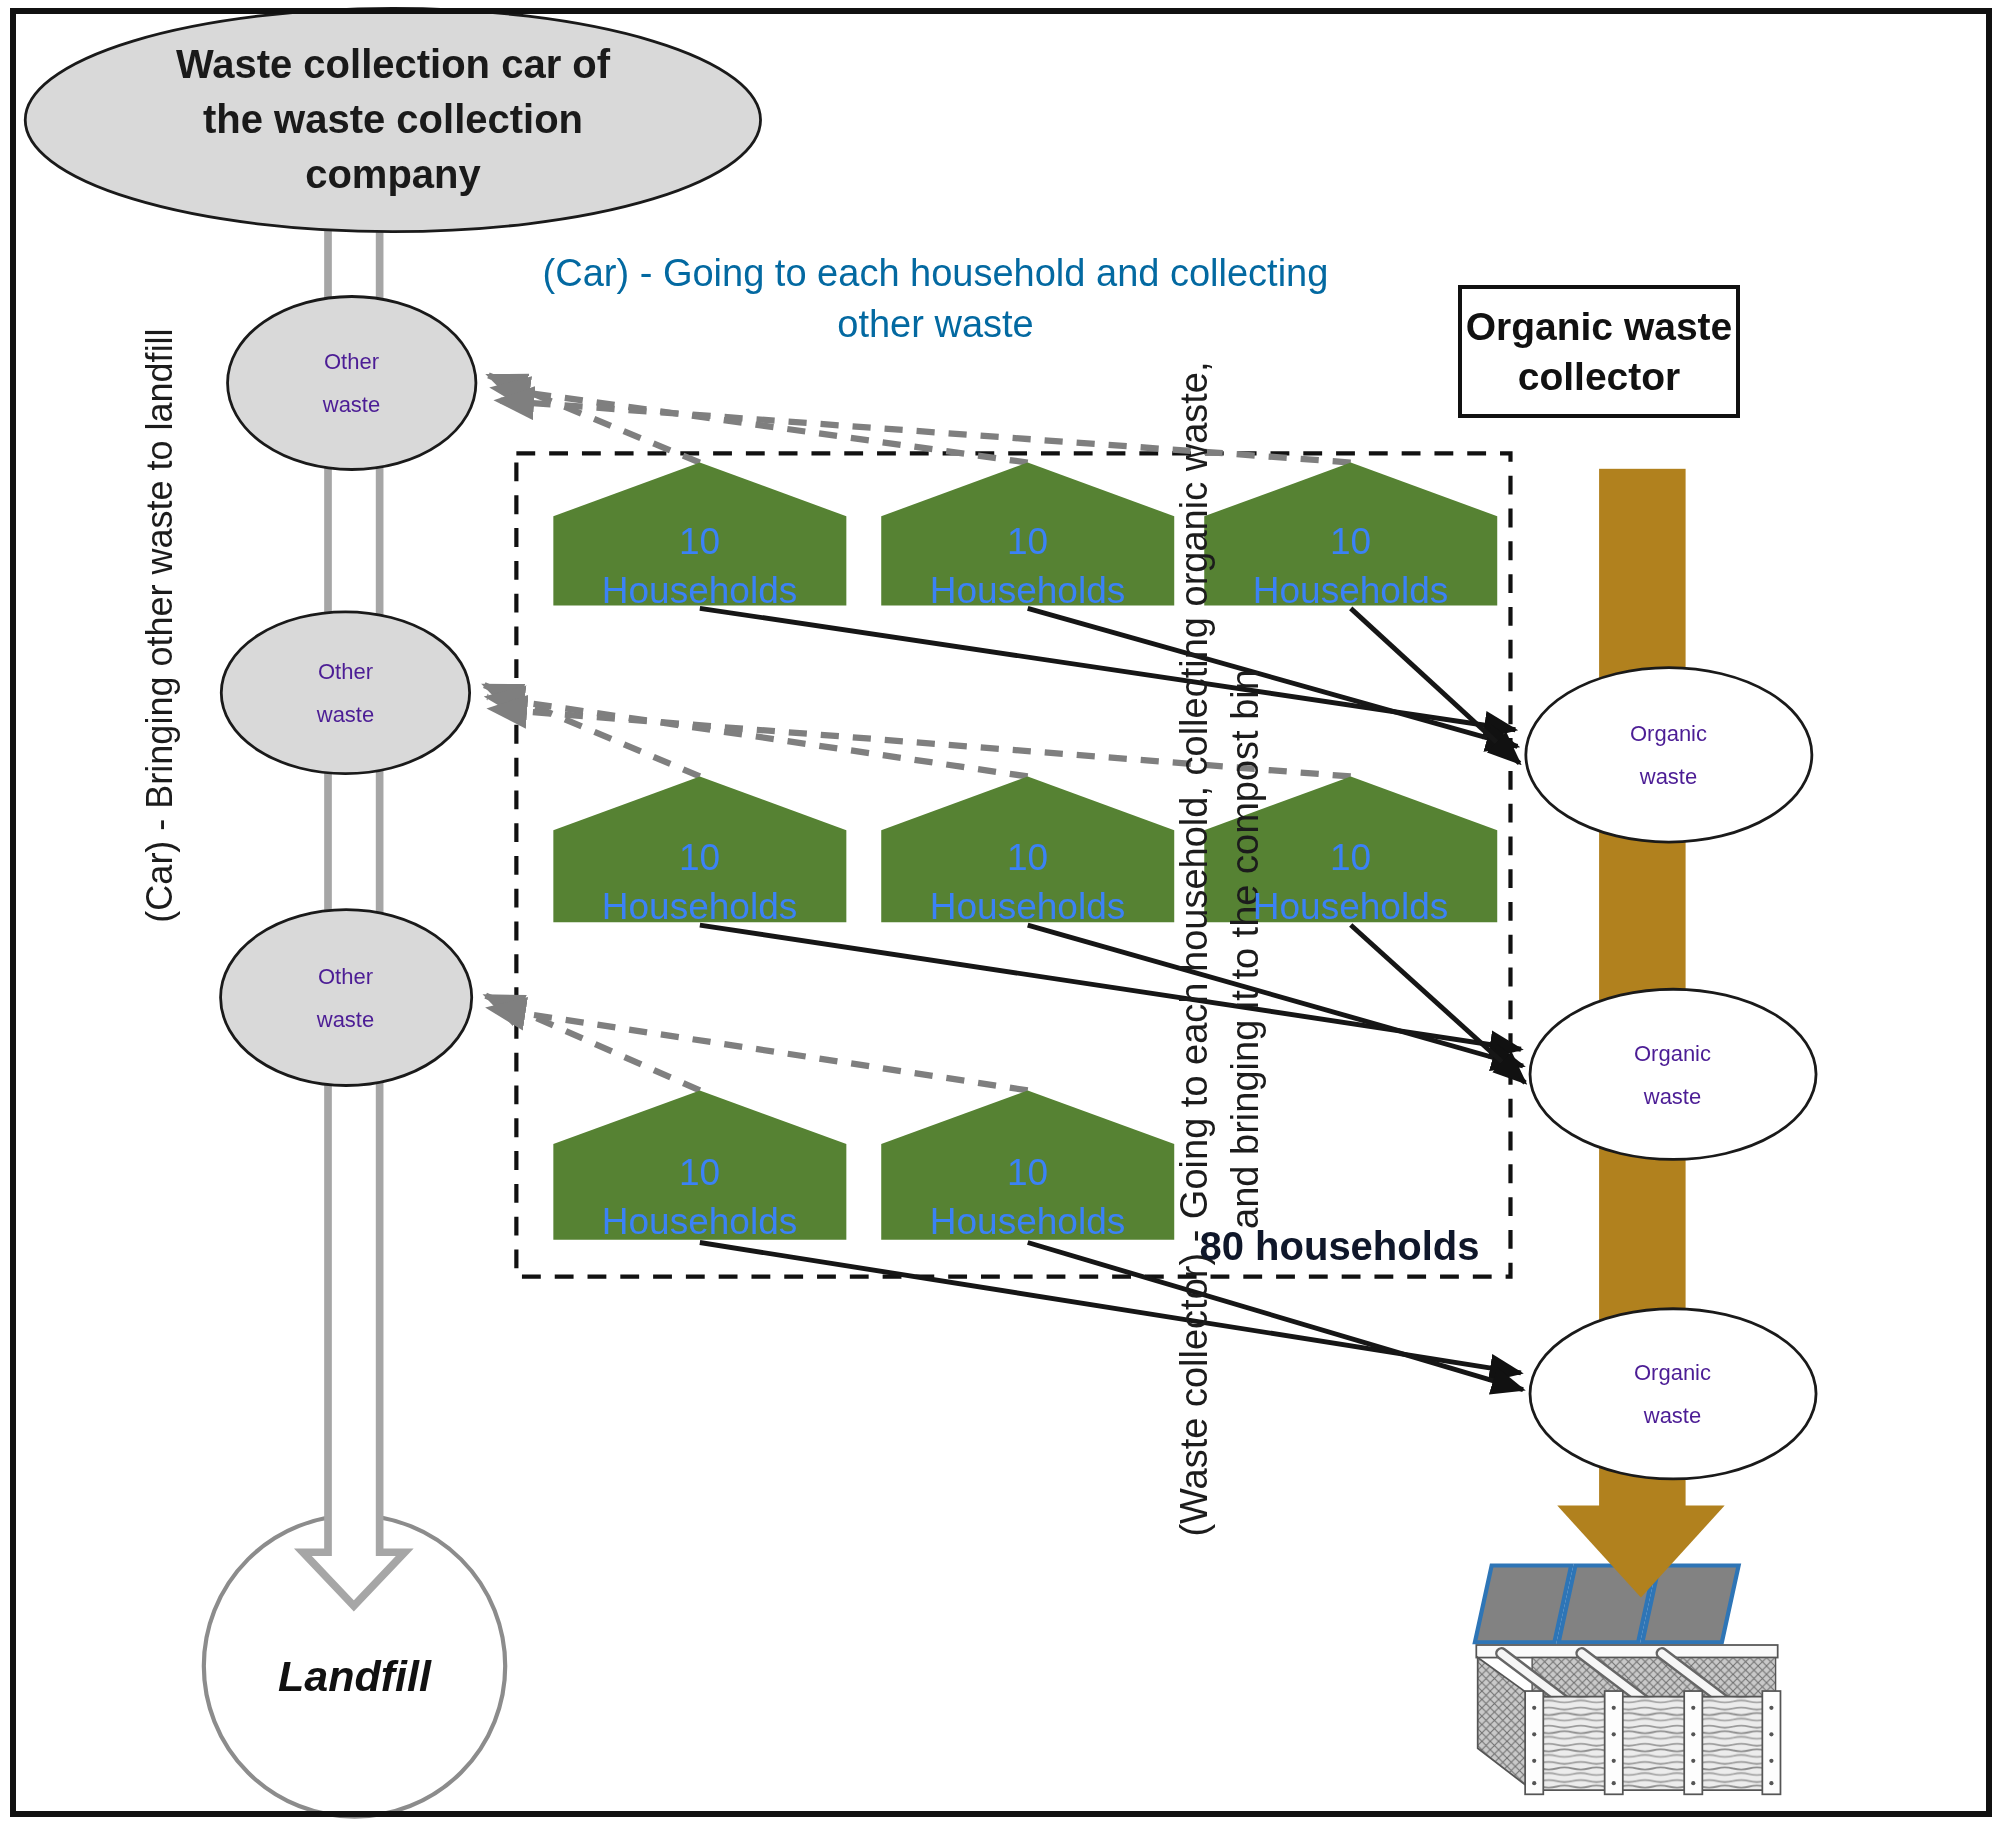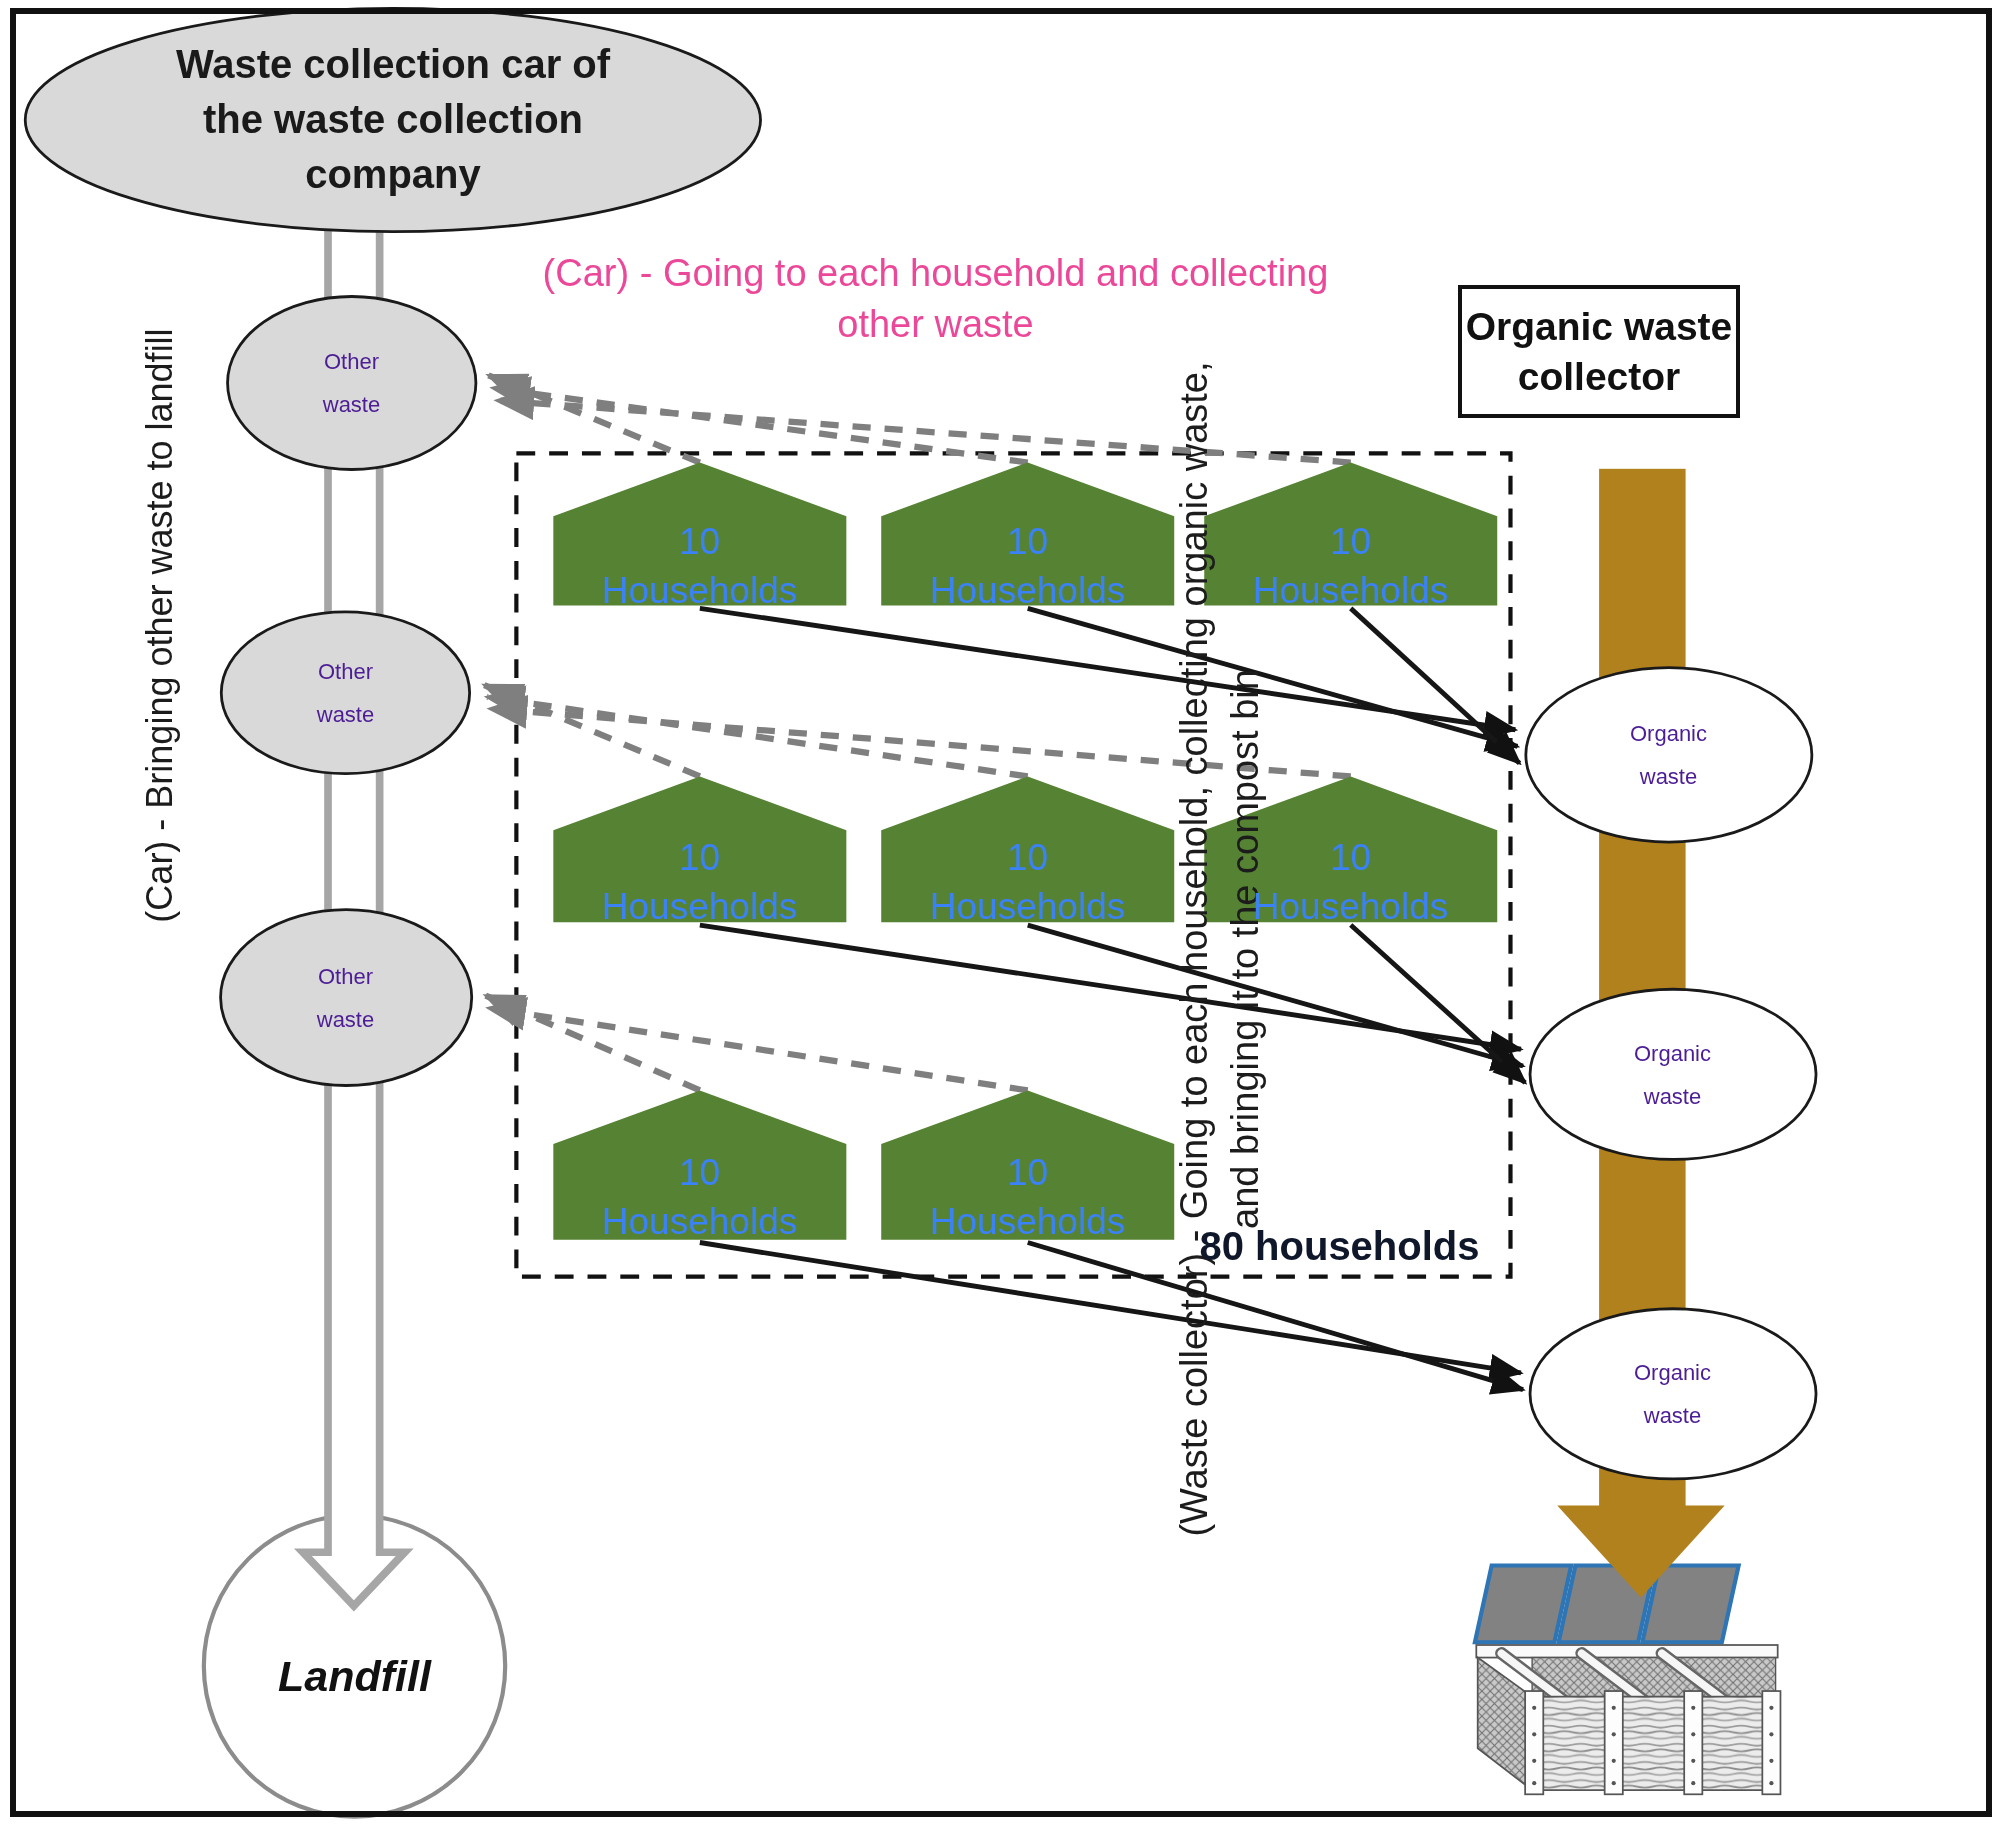--- a/index.html
+++ b/index.html
@@ -9,21 +9,21 @@
   }
   #frame{position:absolute;left:9.8px;top:8.4px;right:9.8px;bottom:8.4px;border:6.3px solid #111;}
   svg.layer{position:absolute;left:0;top:0;}
   .txt{
     position:absolute;display:flex;align-items:center;justify-content:center;
     text-align:center;white-space:pre-line;color:#111;
   }
   .node-label{font-size:22px;line-height:43px;color:#4c1d95;}
   .house-label{color:#3b82f6;font-size:37px;line-height:49px;align-items:flex-start;padding-top:36px;box-sizing:border-box;}
   #source-label{font-size:40px;line-height:55px;font-weight:bold;color:#1a1a1a;}
-  #top-annotation{font-size:38px;line-height:51px;color:#ec4899;}
+  #top-annotation{font-size:38px;line-height:51px;color:#0369a1;}
   #left-annotation{font-size:36px;transform:rotate(-90deg);transform-origin:center;color:#1c1c1c;}
   #right-annotation{font-size:38px;line-height:51px;transform:rotate(-90deg);transform-origin:center;color:#1c1c1c;}
   #collector-box{
     position:absolute;left:1458px;top:285px;width:282px;height:133px;border:4.2px solid #111;
     box-sizing:border-box;display:flex;align-items:center;justify-content:center;text-align:center;
     white-space:pre-line;font-weight:bold;font-size:39px;line-height:50px;background:#fff;color:#111;
   }
   #group-label{font-size:40px;font-weight:bold;color:#0f172a;}
   #landfill-label{font-size:43px;font-weight:bold;color:#111;font-style:italic;}
   #compost-label{font-size:40px;color:#1c1c1c;}

